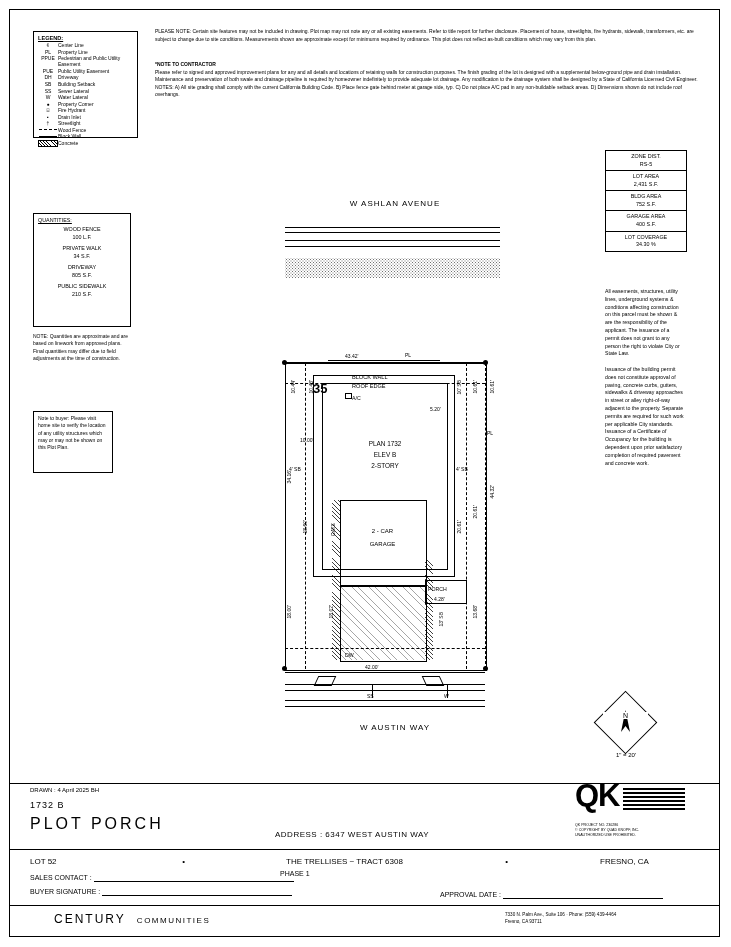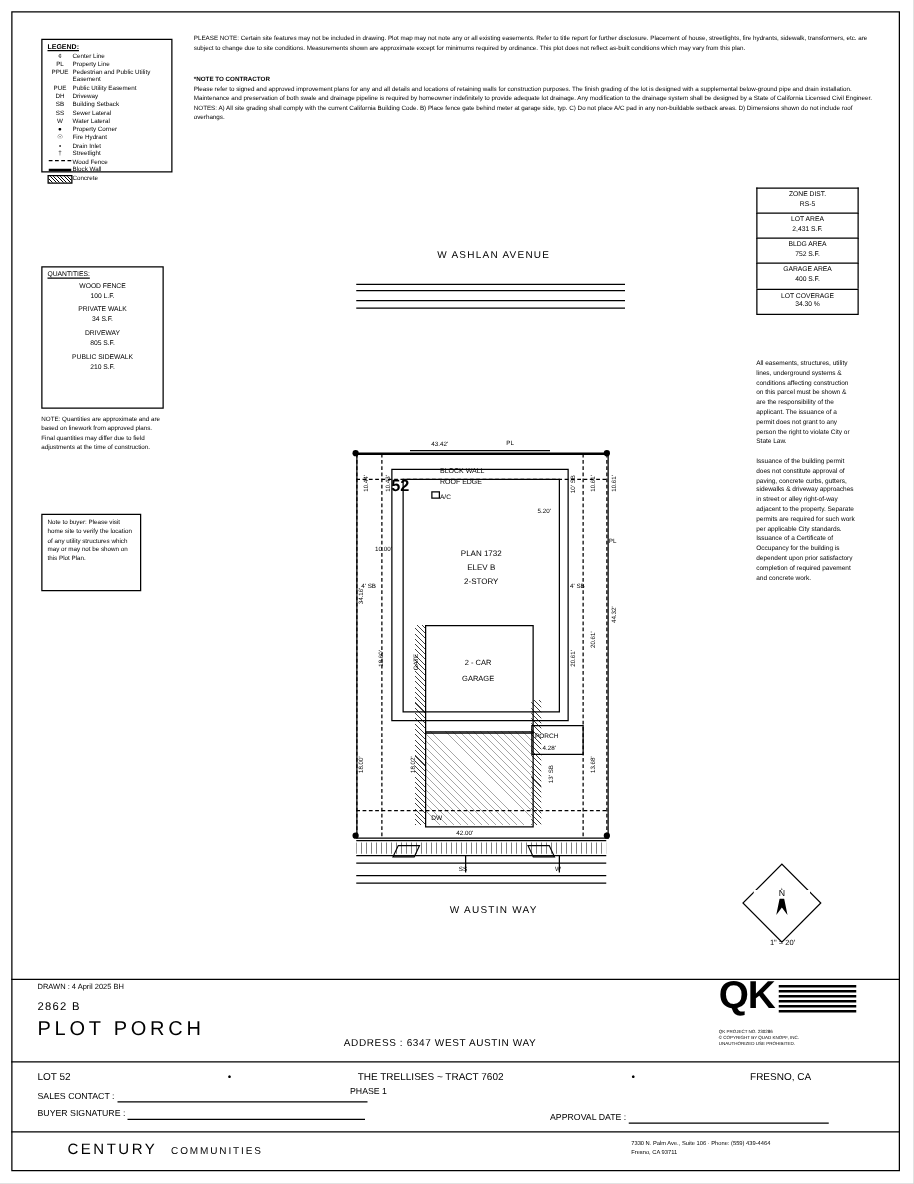--- a/index.html
+++ b/index.html
@@ -274,21 +274,21 @@
   <div class="abs" style="left:372px;top:684px;width:1px;height:14px;background:#000;"></div>
   <div class="abs" style="left:447px;top:684px;width:1px;height:14px;background:#000;"></div>
   <div class="dimlbl abs" style="left:367px;top:693px;">SS</div>
   <div class="dimlbl abs" style="left:444px;top:693px;">W</div>
 
   <div class="dash-v abs" style="left:305px;top:363px;height:306px;"></div>
   <div class="dash-v abs" style="left:466px;top:363px;height:306px;"></div>
   <div class="dash-h abs" style="left:285px;top:383px;width:200px;"></div>
   <div class="dash-h abs" style="left:285px;top:648px;width:200px;"></div>
 
-  <div class="abs" style="left:313px;top:381px;font-size:13px;font-weight:bold;">52</div>
+  <div class="abs" style="left:313px;top:381px;font-size:13px;font-weight:bold;">35</div>
   <div class="abs" style="left:352px;top:374px;font-size:5.6px;">BLOCK WALL</div>
   <div class="abs" style="left:352px;top:383px;font-size:5.6px;">ROOF EDGE</div>
   <div class="abs" style="left:352px;top:395px;font-size:5.2px;">A/C</div>
   <div class="abs box" style="left:345px;top:393px;width:7px;height:6px;"></div>
 
   <div class="abs ctr" style="left:340px;top:440px;width:90px;font-size:6.4px;">PLAN 1732</div>
   <div class="abs ctr" style="left:340px;top:451px;width:90px;font-size:6.4px;">ELEV B</div>
   <div class="abs ctr" style="left:340px;top:462px;width:90px;font-size:6.4px;">2-STORY</div>
 
   <div class="abs ctr" style="left:340px;top:528px;width:85px;font-size:6px;">2 - CAR</div>
@@ -347,30 +347,30 @@
     <div class="qkstripe" style="top:26px;width:62px;"></div>
   </div>
   <div id="qkinfo" class="abs">
     <div>QK PROJECT NO. 230286</div>
     <div>©  COPYRIGHT BY QUAD KNOPF, INC.</div>
     <div>UNAUTHORIZED USE PROHIBITED.</div>
   </div>
 
   <div class="hline" style="top:783px;"></div>
   <div id="drawn" class="abs">DRAWN :  4 April 2025  BH</div>
-  <div id="planno" class="abs">2862  B</div>
+  <div id="planno" class="abs">1732  B</div>
   <div id="plottitle" class="abs">PLOT PORCH</div>
   <div id="addr" class="abs">ADDRESS :  6347 WEST AUSTIN WAY</div>
 
   <div class="hline" style="top:849px;"></div>
 
   <div id="lotline-row" class="abs">
     <span style="display:inline-block;width:150px;">LOT 52</span>
     <span style="display:inline-block;width:20px;">•</span>
-    <span style="display:inline-block;width:280px;text-align:center;">THE TRELLISES ~ TRACT 7602</span>
+    <span style="display:inline-block;width:280px;text-align:center;">THE TRELLISES ~ TRACT 6308</span>
     <span style="display:inline-block;width:40px;text-align:center;">•</span>
     <span style="display:inline-block;width:120px;text-align:right;">FRESNO, CA</span>
   </div>
   <div id="phase" class="abs">PHASE 1</div>
 
   <div id="salescontact" class="abs">
     <span>SALES CONTACT :</span>
     <span class="ul" style="width:200px;">&nbsp;</span>
   </div>
   <div id="buyersig" class="abs">

